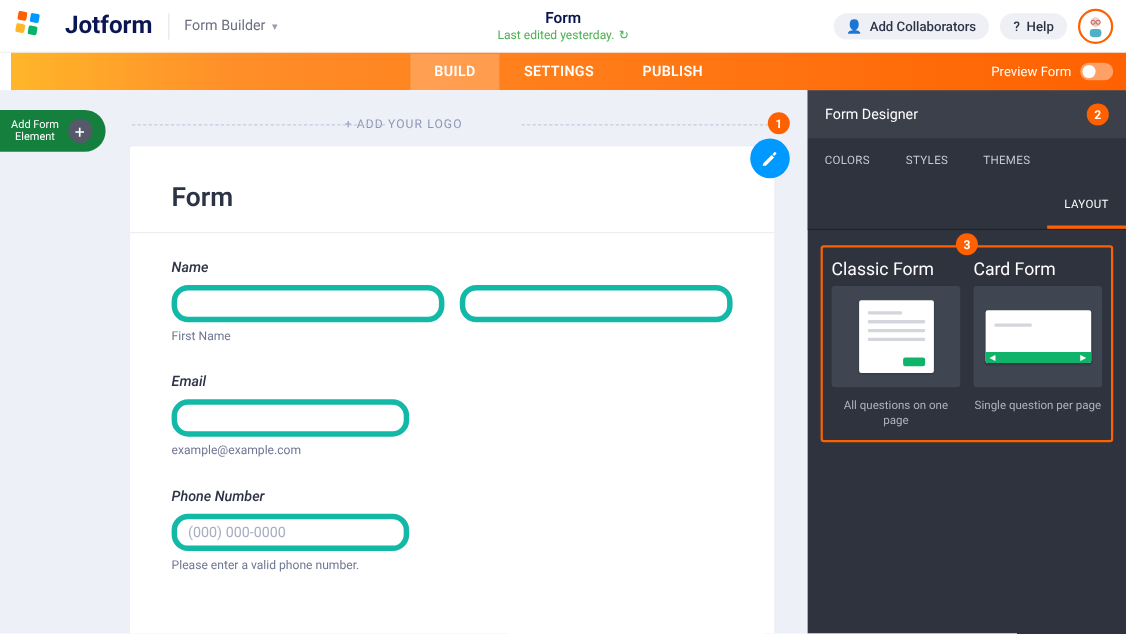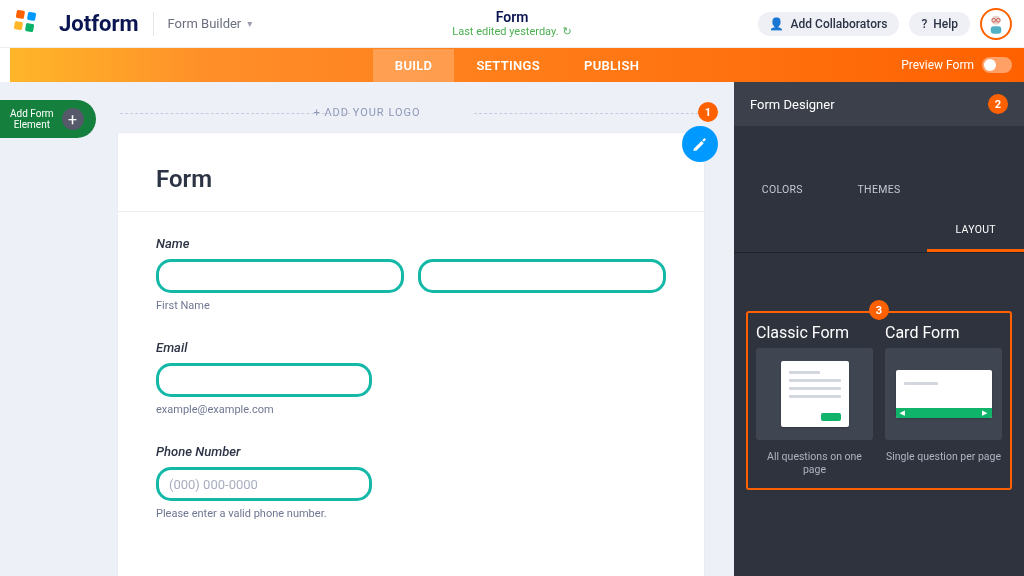--- a/index.html
+++ b/index.html
@@ -27,21 +27,21 @@
   .nav-tabs { display: flex; gap: 0; }
   .nav-tab { color: #fff; font-size: 13px; font-weight: 600; padding: 9px 22px; cursor: pointer; letter-spacing:0.3px;}
   .nav-tab.active { background: rgba(255,255,255,0.22); }
   .preview { position: absolute; right: 12px; display: flex; align-items: center; gap: 8px; color: #fff; font-size: 12px; }
   .toggle { width: 30px; height: 16px; border-radius: 8px; background: rgba(255,255,255,0.4); position: relative; cursor: pointer; }
   .toggle::after { content: ""; width: 12px; height: 12px; background: #fff; border-radius: 50%; position: absolute; top: 2px; left: 2px; }
 
   
   .main { display: flex; height: calc(576px - 48px - 34px); }
   .stage { flex: 1; background: #eef0f8; position: relative; overflow: hidden; }
-  .designer { width: 290px; background: #2e333d; color: #fff; display: flex; flex-direction: column; gap: 44px; }
+  .designer { width: 290px; background: #2e333d; color: #fff; display: flex; flex-direction: column; }
 
   
   .add-elem { position: absolute; left: 0; top: 18px; background: #15803d; color: #fff; border-radius: 0 24px 24px 0; padding: 8px 10px 8px 10px; display: flex; align-items: center; gap: 8px; cursor: pointer; width: 96px; }
   .add-elem .txt { font-size: 10px; line-height: 11px; text-align: center;}
   .add-elem .plus { width: 22px; height: 22px; border-radius: 50%; background: #555969; display: flex; align-items: center; justify-content: center; font-size: 16px; flex-shrink:0;}
 
   
   .logo-slot { text-align: center; color: #8e97b5; font-size: 11px; letter-spacing: 1px; padding: 24px 0 6px; position: relative; }
   .logo-slot::before, .logo-slot::after {
     content: ""; position: absolute; top: 50%; width: 230px; border-top: 1.5px dashed #c6cbe0;
@@ -49,21 +49,21 @@
   .logo-slot::before { left: 120px; margin-top:9px;}
   .logo-slot::after { right: 30px; margin-top:9px;}
 
   
   .form-card { margin: 8px 30px 0 118px; background: #fff; border-radius: 2px; box-shadow: 0 0 0 1px rgba(0,0,0,0.02); padding-bottom: 40px;}
   .form-card h1 { font-size: 24px; color: #2c3345; padding: 32px 38px 18px; font-weight:600;}
   .form-hr { border: none; border-top: 1px solid #ececf1; margin: 0 0 24px 0;}
   .field { padding: 0 38px 28px; }
   .field label { display: block; font-size: 13px; color: #2c3345; margin-bottom: 8px; font-weight: 500; font-style: italic; }
   .row { display: flex; gap: 14px; }
-  .row input, .field input { border: 3px solid #14b8a6; border-radius: 15px; height: 34px; padding: 0 10px; font-size: 13px; }
+  .row input, .field input { border: 5px solid #14b8a6; border-radius: 15px; height: 34px; padding: 0 10px; font-size: 13px; }
   .row input { flex: 1; width: 210px;}
   .single input { width: 216px; }
   .sub-label { font-size: 11px; color: #6f7691; margin-top: 6px; }
   input::placeholder { color: #a8adc0; }
 
   
   .paint-btn { position: absolute; right: 16px; top: 44px; width: 36px; height: 36px; border-radius: 50%; background: #0099ff; display: flex; align-items: center; justify-content: center; cursor: pointer; }
   .paint-btn svg { width: 18px; height: 18px; fill: #fff; }
   .ann { position: absolute; width: 20px; height: 20px; border-radius: 50%; background: #ff6100; color: #fff; font-size: 11px; font-weight: 700; display: flex; align-items: center; justify-content: center; z-index: 50; }
   .ann1 { right: 16px; top: 20px; }
@@ -204,20 +204,21 @@
     </div>
   </div>
 
   <div class="designer">
     <div class="dp-head">
       <span>Form Designer</span>
       <span class="ann" style="position:static;">2</span>
     </div>
     <div class="dp-tabs">
       <div class="dp-tab">COLORS</div>
+      <div class="dp-tab">STYLES</div>
       <div class="dp-tab">THEMES</div>
       <div class="dp-tab active">LAYOUT</div>
     </div>
     <div class="dp-body">
       <div class="ann3-wrap">
         <div class="ann ann3">3</div>
         <div class="layout-grid">
           <div class="layout-opt">
             <div class="lt-title">Classic Form</div>
             <div class="lt-card">

